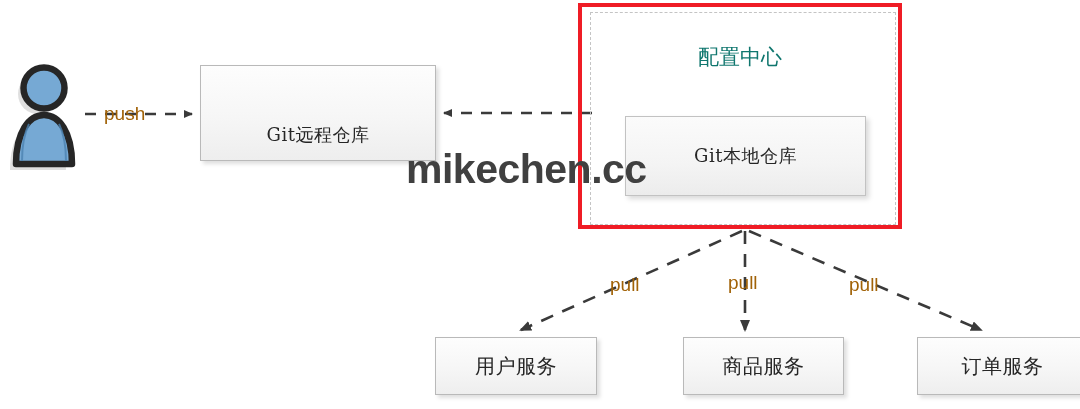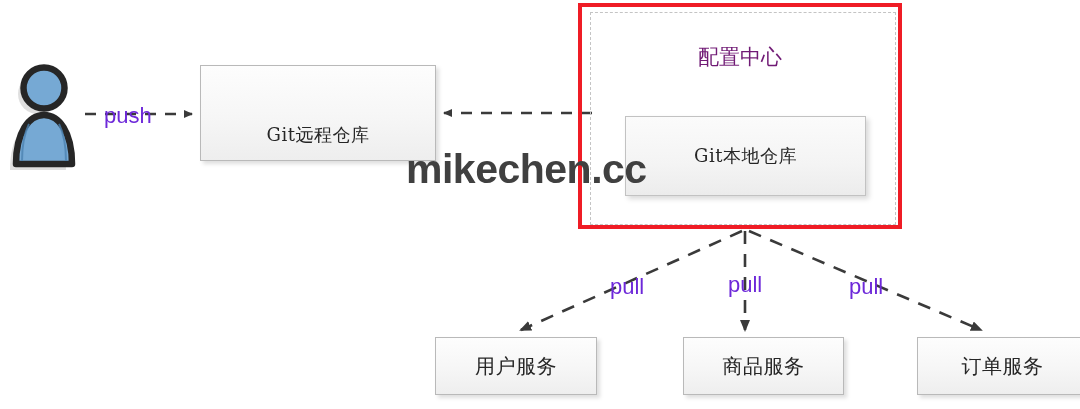--- a/index.html
+++ b/index.html
@@ -78,28 +78,28 @@
     border: 1px dashed #c4c4c4;
     background: transparent;
   }
   #config-center-title {
     position: absolute;
     left: 578px; top: 43px;
     width: 324px;
     text-align: center;
     font-family: "DejaVu Serif", "Liberation Serif", serif;
     font-size: 21px;
-    color: #701a75;
+    color: #0f766e;
   }
 
   
   .edge-label {
     position: absolute;
-    font-size: 22px;
-    color: #6d28d9;
+    font-size: 19px;
+    color: #a16207;
     white-space: nowrap;
   }
   #label-push      { left: 104px; top: 103px; }
   #label-pull-left { left: 610px; top: 274px; }
   #label-pull-mid  { left: 728px; top: 272px; }
   #label-pull-right{ left: 849px; top: 274px; }
 
   
   #actor-user {
     position: absolute;

